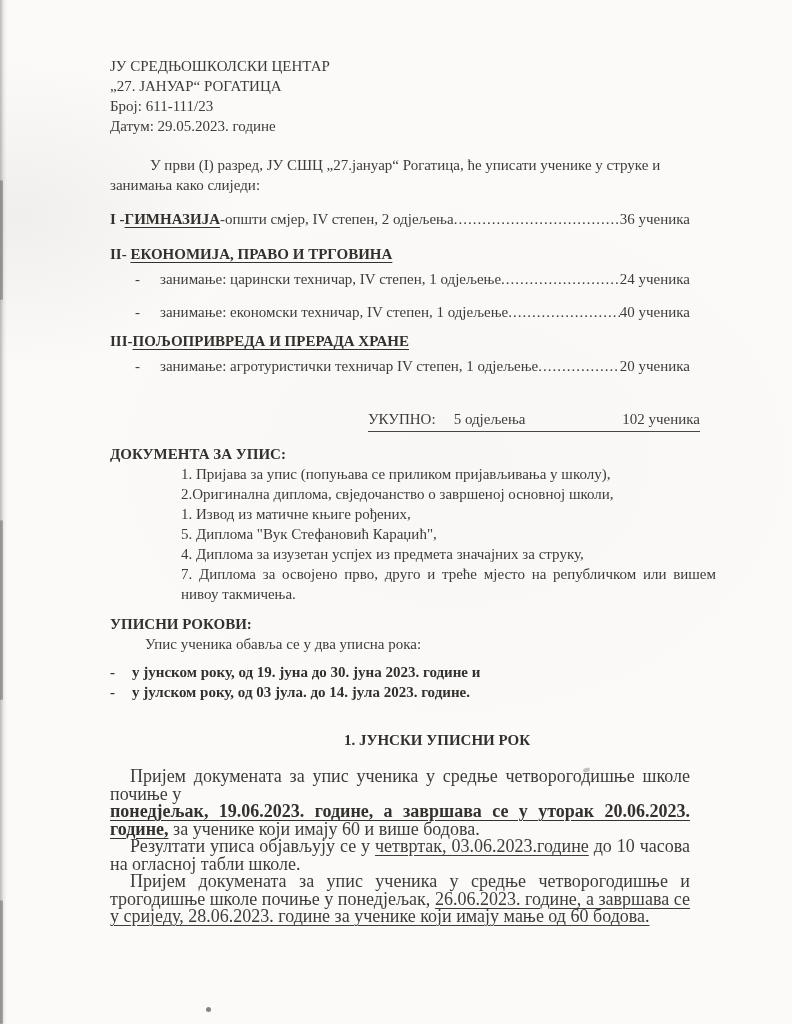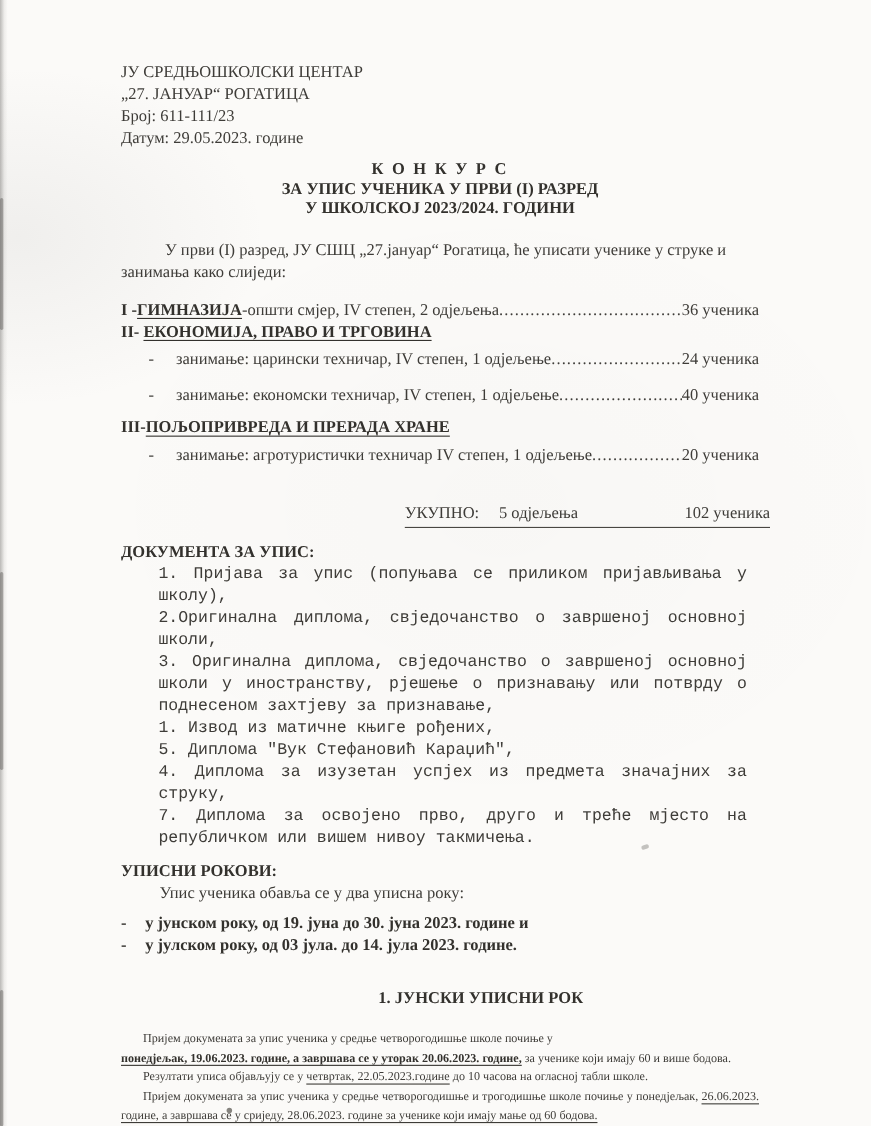--- a/index.html
+++ b/index.html
@@ -26,65 +26,60 @@
   .u{text-decoration:underline;text-underline-offset:3px;text-decoration-thickness:1.2px;}
   .nw{white-space:nowrap;}
   .header div{line-height:20px;}
   .title{margin-top:9px;text-align:center;font-weight:bold;color:#33312d;line-height:18px;}
   .title .t1{letter-spacing:2px;}
   .intro{margin:19px 0 0 0;text-indent:40px;}
   .flexline{display:flex;align-items:baseline;}
   .leader{flex:1 1 auto;overflow:hidden;white-space:nowrap;letter-spacing:1px;}
   .gymline{margin-top:14px;}
   .sec-head{line-height:20px;}
-  .s2h{}
+  .s2h{margin-top:15px;}
   .s3h{margin-top:9px;}
   .item-line{padding-left:25px;}
   .item-line .dash{flex:0 0 25px;}
   .i1{margin-top:5px;}
   .i2{margin-top:13px;}
   .i3{margin-top:5px;}
   .total{margin:33px 0 0 258px;width:332px;display:flex;align-items:baseline;
     border-bottom:1.3px solid #494742;padding-bottom:2px;}
   .total .gap{display:inline-block;width:18px;}
   .total .spacer{flex:1;}
   .docs-head{margin-top:12px;}
-  .doc-item{margin-left:34px;width:535px;text-align:justify;font-family:Liberation Mono, monospace;}
+  .doc-item{margin-left:71px;width:535px;text-align:justify;}
   .terms-head{margin-top:10px;}
   .terms-intro{margin-left:35px;}
   .term-line{display:flex;margin-top:0;}
   .t1b{margin-top:8px;}
   .term-line .tdash{flex:0 0 22px;font-weight:bold;color:#33312d;}
   .june-head{margin-top:28px;text-align:center;padding-left:74px;}
-  .jp{margin:0;text-align:justify;text-indent:20px;font-size:11px;line-height:17.5px;}
+  .jp{margin:0;text-align:justify;text-indent:20px;font-size:18px;line-height:17.5px;}
   .p1{margin-top:18px;}
 </style>
 </head>
 <body>
 
 <div class="page">
   <div class="edge-left"></div>
   <div class="edge-dark ed1"></div>
   <div class="edge-dark ed2"></div>
   <div class="edge-dark ed3"></div>
 
   <div class="content">
 
     <div class="header">
       <div>ЈУ СРЕДЊОШКОЛСКИ ЦЕНТАР</div>
       <div>„27. ЈАНУАР“  РОГАТИЦА</div>
       <div>Број: 611-111/23</div>
       <div>Датум: 29.05.2023. године</div>
     </div>
 
-    <div class="title">
-      <div class="t1">К О Н К У Р С</div>
-      <div>ЗА УПИС УЧЕНИКА У ПРВИ (I) РАЗРЕД</div>
-      <div>У ШКОЛСКОЈ 2023/2024. ГОДИНИ</div>
-    </div>
 
     <p class="intro"><span>У први (I) разред, ЈУ СШЦ „27.јануар“  Рогатица, ће уписати ученике у струке и</span><br><span>занимања како слиједи:</span></p>
 
     <div class="flexline gymline">
         <span class="b nw">I - </span>
         <span class="b u nw">ГИМНАЗИЈА</span>
         <span class="nw">-општи смјер, IV степен, 2 одјељења</span>
         <span class="leader">................................................................................................................................</span>
         <span class="nw">36 ученика</span>
       </div>
@@ -118,43 +113,42 @@
         <span>УКУПНО:</span>
         <span class="gap"></span>
         <span>5 одјељења</span>
         <span class="spacer"></span>
         <span>102  ученика</span>
       </div>
 
     <div class="docs-head b">ДОКУМЕНТА ЗА УПИС:</div>
     <div class="doc-item">1. Пријава за упис (попуњава се приликом пријављивања у школу),</div>
     <div class="doc-item">2.Оригинална диплома, свједочанство о завршеној основној школи,</div>
-    <div class="doc-item">3. Оригинална диплома, свједочанство о завршеној основној школи у иностранству, рјешење о признавању или потврду о поднесеном захтјеву за признавање,</div>
     <div class="doc-item">1. Извод из матичне књиге рођених,</div>
     <div class="doc-item">5. Диплома  "Вук Стефановић Караџић",</div>
     <div class="doc-item">4. Диплома за изузетан успјех из предмета значајних за струку,</div>
     <div class="doc-item">7. Диплома за освојено прво, друго и треће мјесто на републичком или вишем нивоу такмичења.</div>
 
     <div class="terms-head b">УПИСНИ РОКОВИ:</div>
-    <div class="terms-intro">Упис ученика обавља се у два уписна року:</div>
+    <div class="terms-intro">Упис ученика обавља се у два уписна рока:</div>
 
     <div class="term-line t1b">
         <span class="tdash">-</span>
         <span class="b">у јунском року, од 19. јуна до  30. јуна 2023. године и</span>
       </div>
     <div class="term-line">
         <span class="tdash">-</span>
         <span class="b">у јулском року, од 03 јула.  до  14. јула 2023. године.</span>
       </div>
 
     <div class="june-head b">1.  ЈУНСКИ УПИСНИ РОК</div>
 
     <p class="jp p1"><span>Пријем докумената за упис ученика у средње четворогодишње школе почиње у</span><br><span class="b u">понедјељак, 19.06.2023. године, а завршава се у уторак 20.06.2023. године,</span><span> за ученике који имају 60 и више бодова.</span></p>
 
-    <p class="jp"><span>Резултати уписа  објављују се у </span><span class="u">четвртак, 22.05.2023.године</span><span> до 10 часова на огласној табли школе.</span></p>
+    <p class="jp"><span>Резултати уписа  објављују се у </span><span class="u">четвртак, 03.06.2023.године</span><span> до 10 часова на огласној табли школе.</span></p>
 
     <p class="jp"><span>Пријем докумената за упис ученика у средње четворогодишње  и трогодишње школе почиње у понедјељак, </span><span class="u">26.06.2023. године, а завршава се у сриједу, 28.06.2023. године за ученике који имају мање од 60 бодова.</span></p>
 
   </div>
 
   <div class="dot-artifact"></div>
   <div class="mark-artifact"></div>
 </div>
 
 </body></html>

